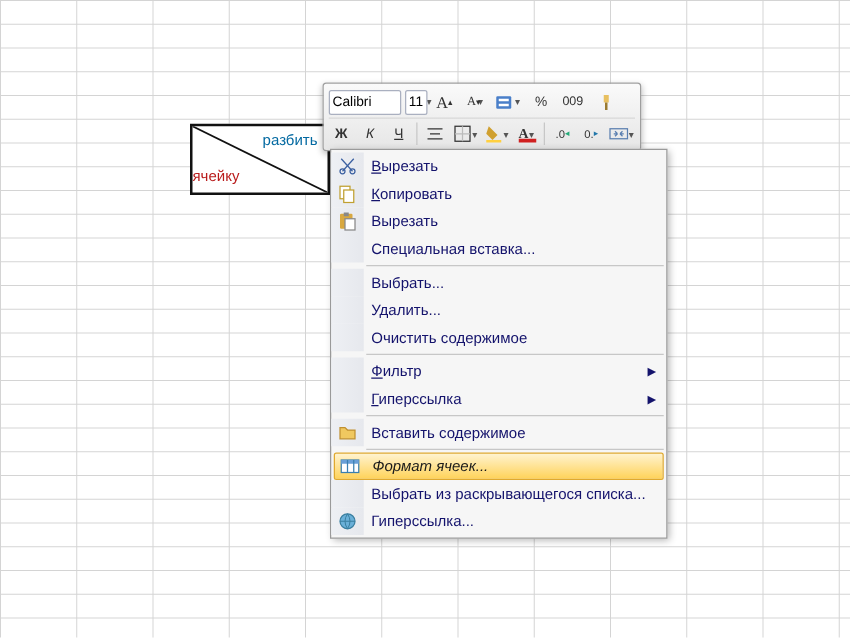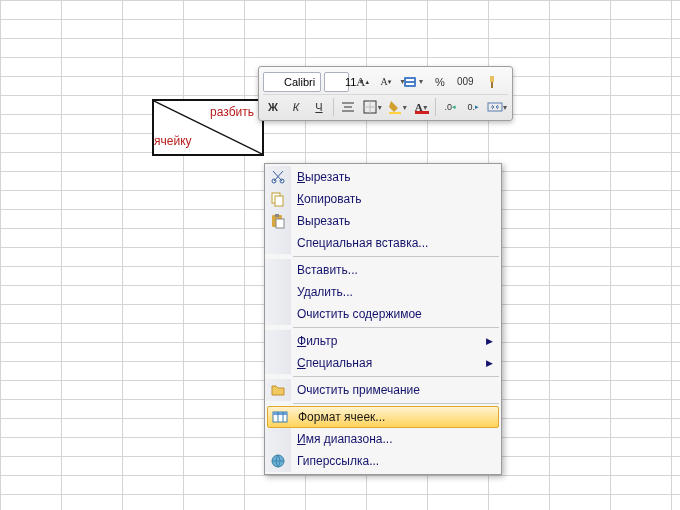--- a/index.html
+++ b/index.html
@@ -36,21 +36,21 @@
   }
   .split-cell .diag {
     position: absolute;
     left: 0; top: 0;
     width: 100%; height: 100%;
     pointer-events: none;
   }
   .split-cell .top-label {
     position: absolute;
     top: 4px; right: 8px;
-    color: #b91c1c;
+    color: #0369a1;
   }
   .split-cell .bottom-label {
     position: absolute;
     bottom: 6px; left: 0;
     color: #b91c1c;
   }
 
   
   .mini-toolbar {
     position: absolute;
@@ -86,45 +86,44 @@
     color: #333;
     font-size: 11px;
     cursor: default;
   }
   .tb-select {
     height: 20px;
     border: 1px solid #aab0c0;
     background: #fff;
     display: flex;
     align-items: center;
-    padding: 0 3px 0 20px;
+    padding: 0 3px 0 2px;
     font-size: 11px;
     border-radius: 2px;
     gap: 44px;
   }
   .tb-select.font { width: 58px; }
   .tb-select.size { width: 18px; }
   .dd-arrow { margin-left: auto; color: #555; font-size: 8px; }
   .sep {
     width: 1px; height: 18px;
     background: #c7c7c7;
     margin: 0 1px;
   }
 
   
   .context-menu {
     position: absolute;
     left: 264px;
     top: 119px;
-    width: 238px;
+    width: 270px;
     background: #f6f6f6;
     border: 1px solid #9a9a9a;
     box-shadow: 2px 2px 6px rgba(0,0,0,0.3);
     padding: 2px 0;
-    margin-top: 44px;
   }
   .cm-item {
     display: flex;
     align-items: center;
     height: 22px;
     padding: 0 22px 0 0;
     color: #14136c;
     font-size: 12px;
     position: relative;
   }
@@ -158,21 +157,21 @@
     background: linear-gradient(#fff3cf, #ffd35a);
     border: 1px solid #e0a92e;
     border-radius: 2px;
     margin: 0 2px;
     padding-right: 20px;
   }
   .cm-item.highlighted .icon-slot {
     width: 24px;
     background: transparent;
   }
-  .cm-item.highlighted .label { color: #1a1a1a; }
+  .cm-item.highlighted .label { color: #1a1a1a; font-style: italic; }
 
   
   .ico { width: 16px; height: 16px; }
   .ico svg { width: 16px; height: 16px; display: block; }
 </style>
 </head>
 <body>
 
 <div class="grid"></div>
 
@@ -338,21 +337,21 @@
 
   <div class="cm-item">
     <span class="icon-slot"></span>
     <span class="label">Специальная вставка...</span>
   </div>
 
   <div class="cm-sep"></div>
 
   <div class="cm-item">
     <span class="icon-slot"></span>
-    <span class="label">Вставить...</span>
+    <span class="label">Выбрать...</span>
   </div>
 
   <div class="cm-item">
     <span class="icon-slot"></span>
     <span class="label">Удалить...</span>
   </div>
 
   <div class="cm-item">
     <span class="icon-slot"></span>
     <span class="label">Очистить содержимое</span>
@@ -361,58 +360,58 @@
   <div class="cm-sep"></div>
 
   <div class="cm-item">
     <span class="icon-slot"></span>
     <span class="label underline-first">Фильтр</span>
     <span class="submenu-arrow">▶</span>
   </div>
 
   <div class="cm-item">
     <span class="icon-slot"></span>
-    <span class="label underline-first">Специальная</span>
+    <span class="label underline-first">Гиперссылка</span>
     <span class="submenu-arrow">▶</span>
   </div>
 
   <div class="cm-sep"></div>
 
   <div class="cm-item">
     <span class="icon-slot">
         <span class="ico">
       <svg viewBox="0 0 16 16">
             <path d="M2 4 L6 4 L8 6 L14 6 L14 13 L2 13 Z" fill="#f0c860" stroke="#c09030"></path>
           </svg>
     </span>
       </span>
-    <span class="label">Очистить примечание</span>
+    <span class="label">Вставить содержимое</span>
   </div>
 
   <div class="cm-sep"></div>
 
   <div class="cm-item highlighted">
     <span class="icon-slot">
         <span class="ico">
       <svg viewBox="0 0 16 16">
             <rect x="1" y="3" width="14" height="10" fill="#fff" stroke="#3a7fb0"></rect>
             <rect x="1" y="3" width="14" height="3" fill="#6aa0d8"></rect>
             <line x1="6" y1="3" x2="6" y2="13" stroke="#3a7fb0"></line>
             <line x1="11" y1="3" x2="11" y2="13" stroke="#3a7fb0"></line>
           </svg>
     </span>
       </span>
     <span class="label">Формат ячеек...</span>
   </div>
 
-
-  <div class="cm-item">
-    <span class="icon-slot"></span>
-    <span class="label underline-first">Имя диапазона...</span>
-  </div>
+  <div class="cm-item">
+    <span class="icon-slot"></span>
+    <span class="label">Выбрать из раскрывающегося списка...</span>
+  </div>
+
 
   <div class="cm-item">
     <span class="icon-slot">
         <span class="ico">
       <svg viewBox="0 0 16 16">
             <circle cx="8" cy="8" r="6" fill="#6ab0d8" stroke="#3a7fa0"></circle>
             <path d="M2 8 L14 8 M8 2 Q4 8 8 14 M8 2 Q12 8 8 14" fill="none" stroke="#3a7fa0" stroke-width="0.8"></path>
           </svg>
     </span>
       </span>

